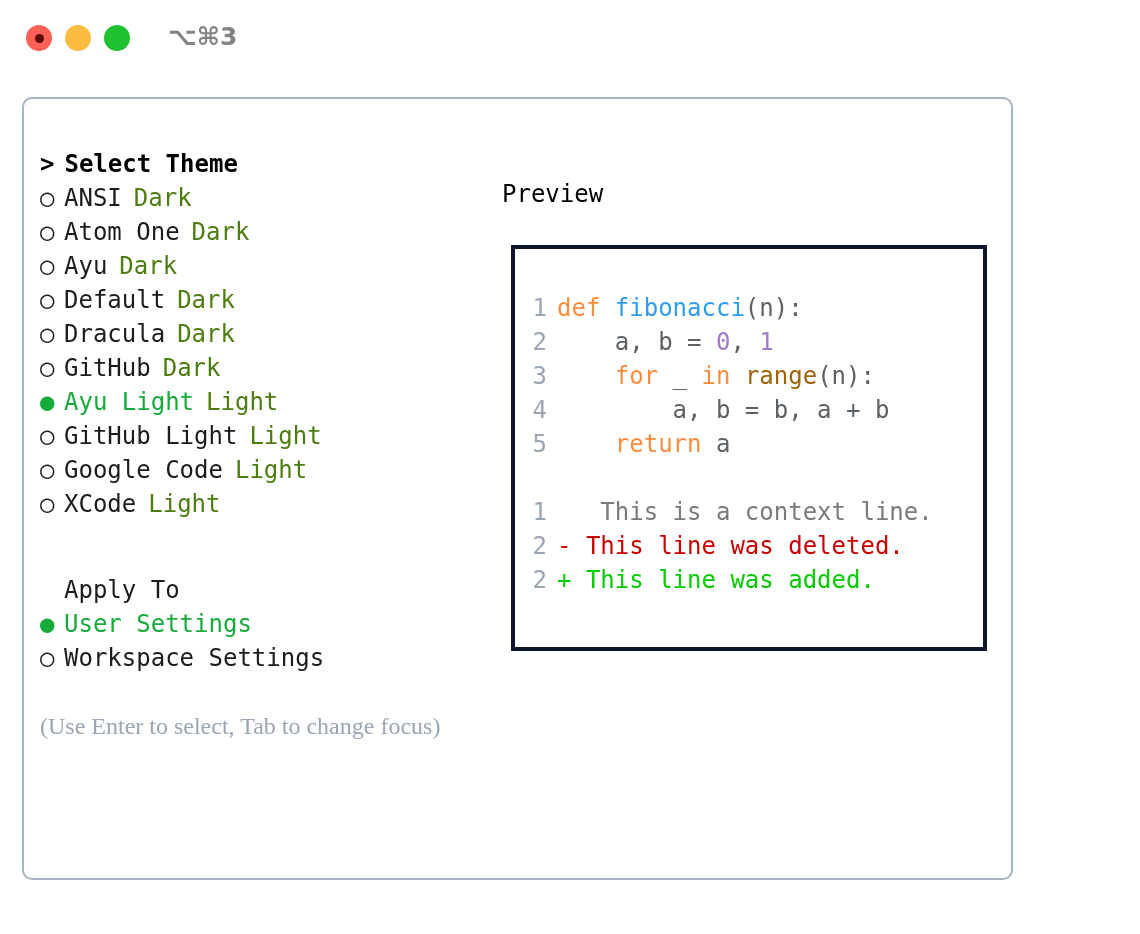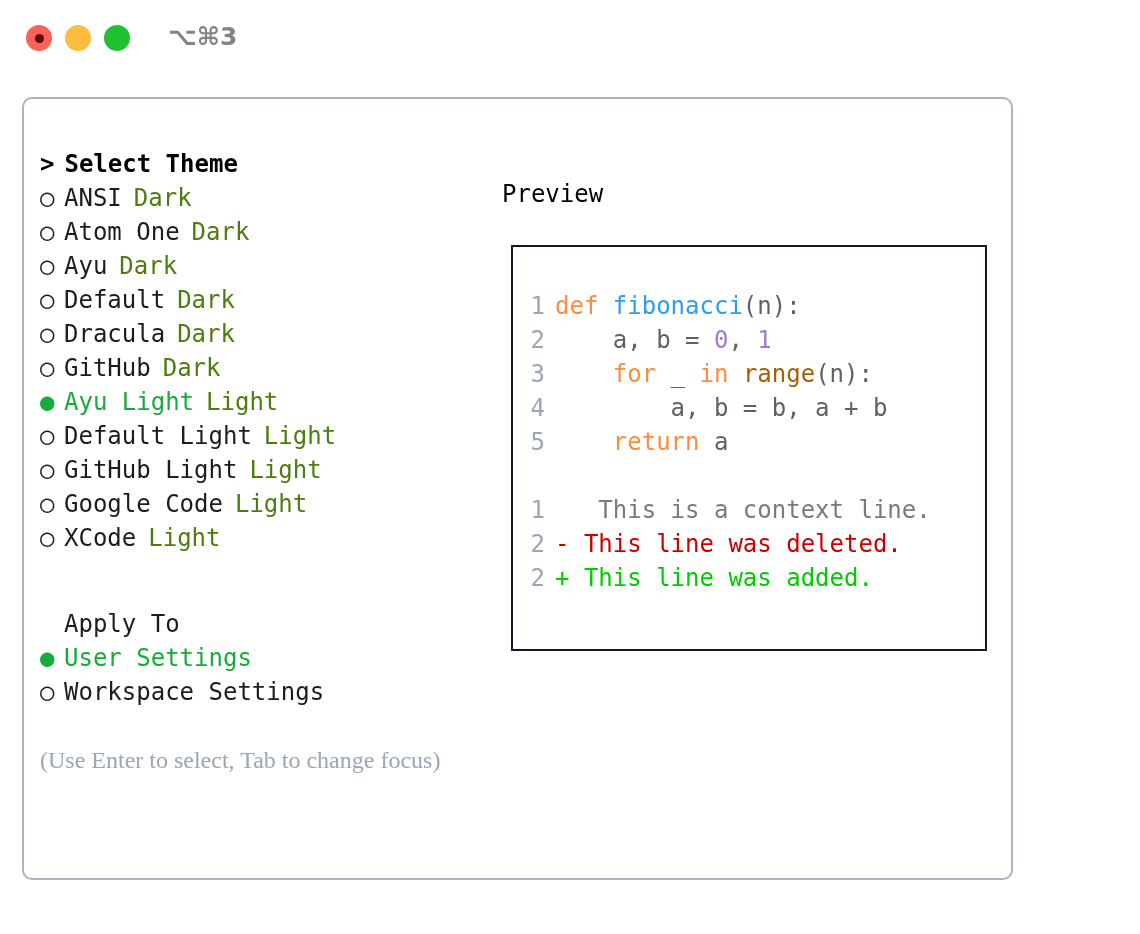--- a/index.html
+++ b/index.html
@@ -150,21 +150,21 @@
     color: #000000;
     height: 34px;
     line-height: 34px;
   }
 
   .preview-box {
     margin-top: 34px;
     margin-left: 9px;
     width: 476px;
     height: 406px;
-    border: 2px solid #0f172a;
+    border: 4px solid #0f172a;
     box-sizing: border-box;
     background: #ffffff;
     position: relative;
   }
 
   .code-area {
     position: absolute;
     left: 10px;
     top: 42px;
     width: 460px;
@@ -235,23 +235,20 @@
       <div class="row">
         <span class="bullet empty">○</span><span class="item-label">Dracula</span><span class="item-variant">Dark</span>
       </div>
       <div class="row">
         <span class="bullet empty">○</span><span class="item-label">GitHub</span><span class="item-variant">Dark</span>
       </div>
       <div class="row selected">
         <span class="bullet filled">●</span><span class="item-label">Ayu Light</span><span class="item-variant">Light</span>
       </div>
       <div class="row">
-        <span class="bullet empty">○</span><span class="item-label">Default Light</span><span class="item-variant">Light</span>
-      </div>
-      <div class="row">
         <span class="bullet empty">○</span><span class="item-label">GitHub Light</span><span class="item-variant">Light</span>
       </div>
       <div class="row">
         <span class="bullet empty">○</span><span class="item-label">Google Code</span><span class="item-variant">Light</span>
       </div>
       <div class="row">
         <span class="bullet empty">○</span><span class="item-label">XCode</span><span class="item-variant">Light</span>
       </div>
 
       <div class="spacer-lg"></div>

